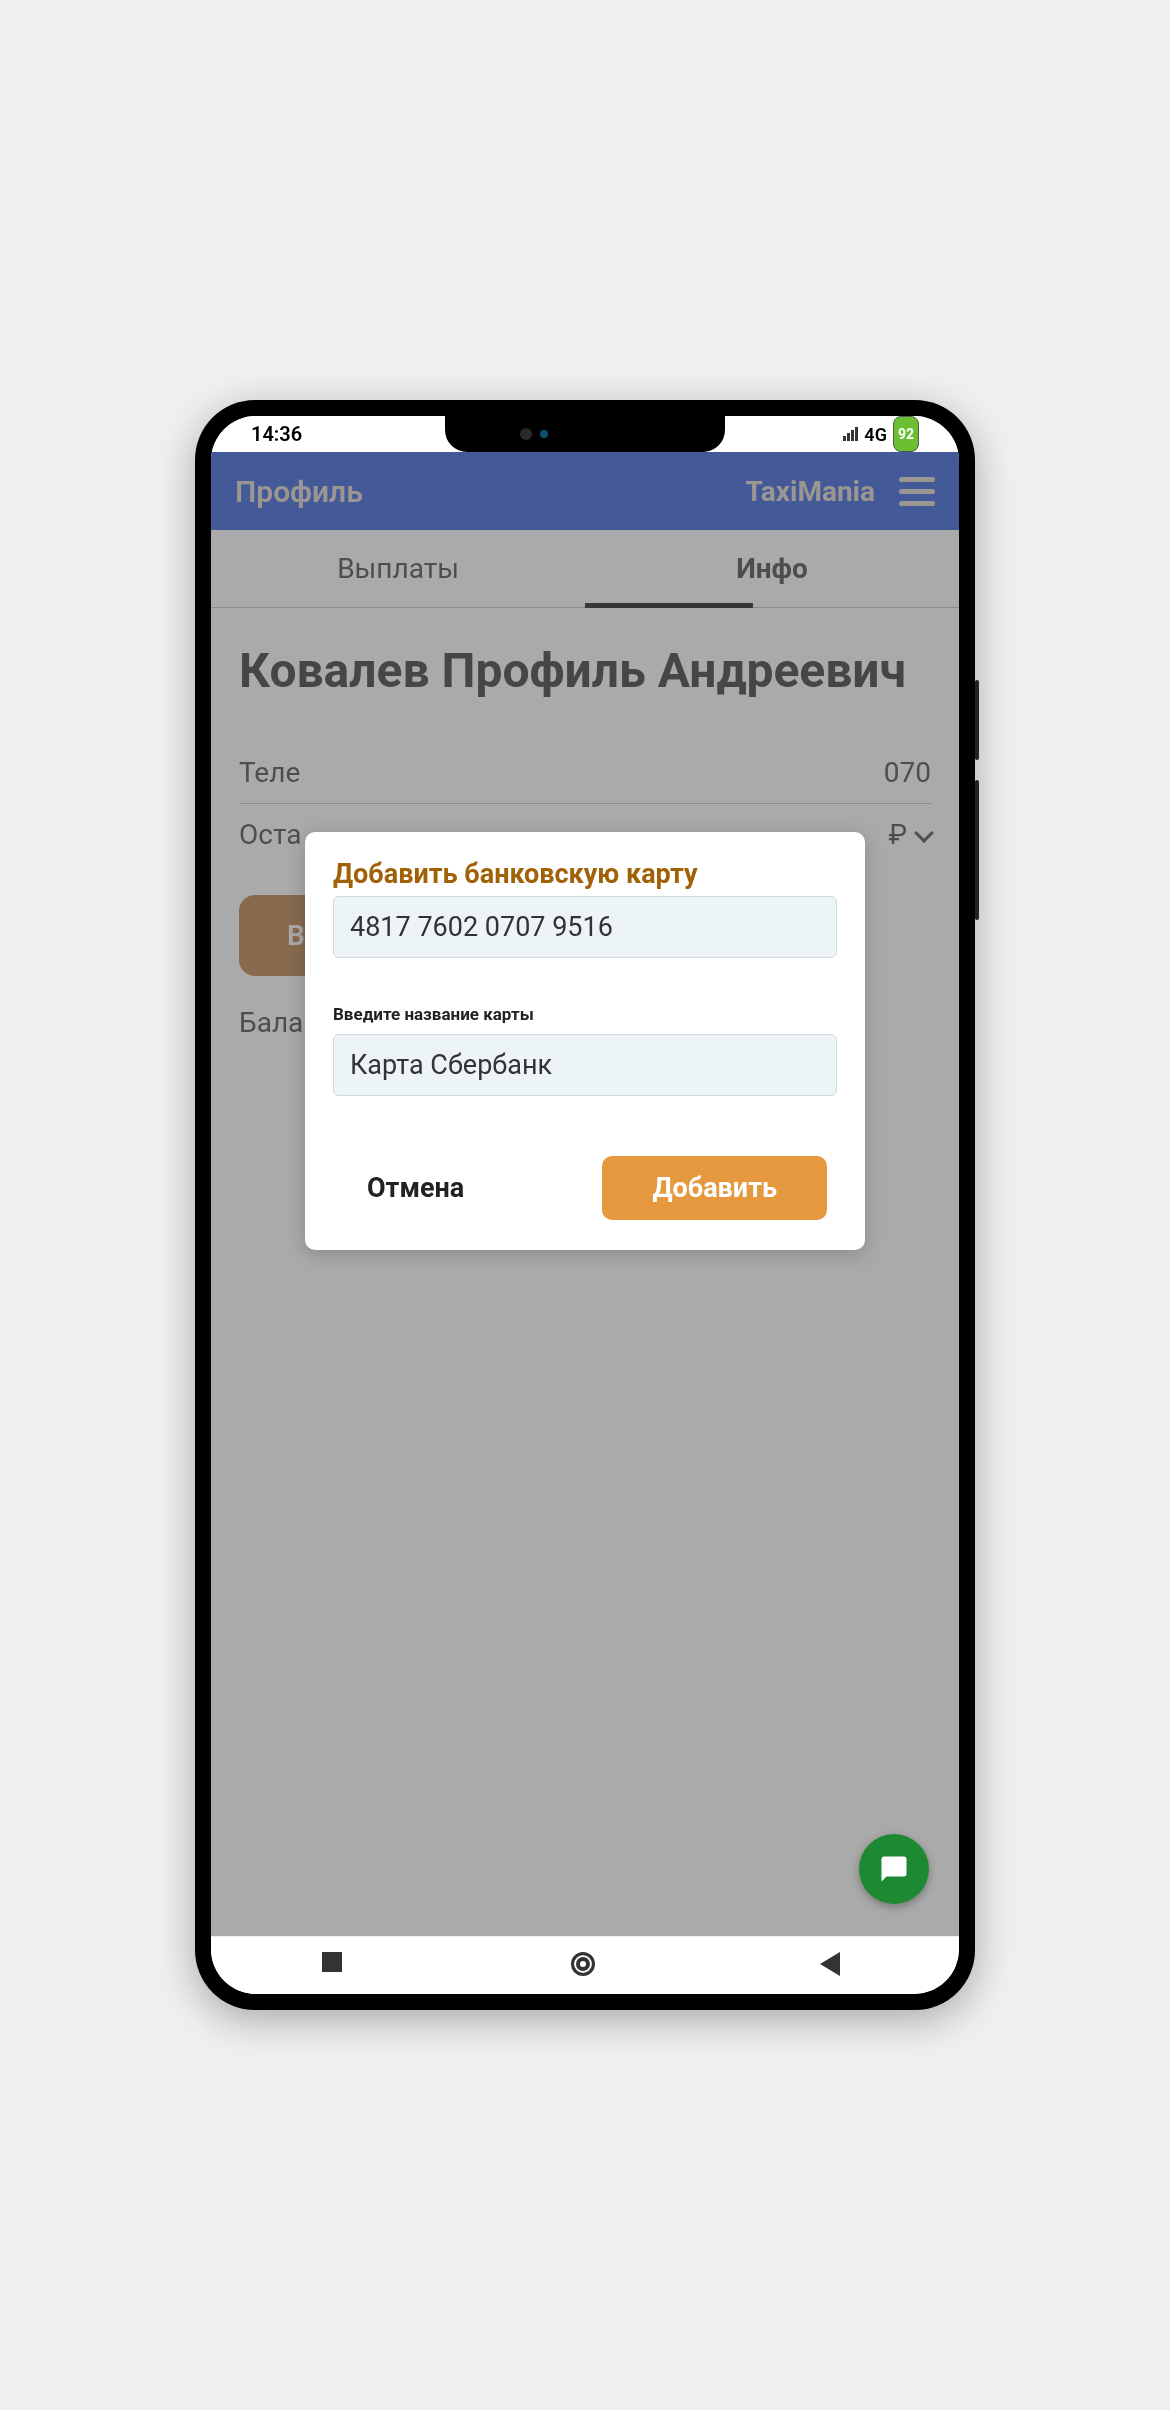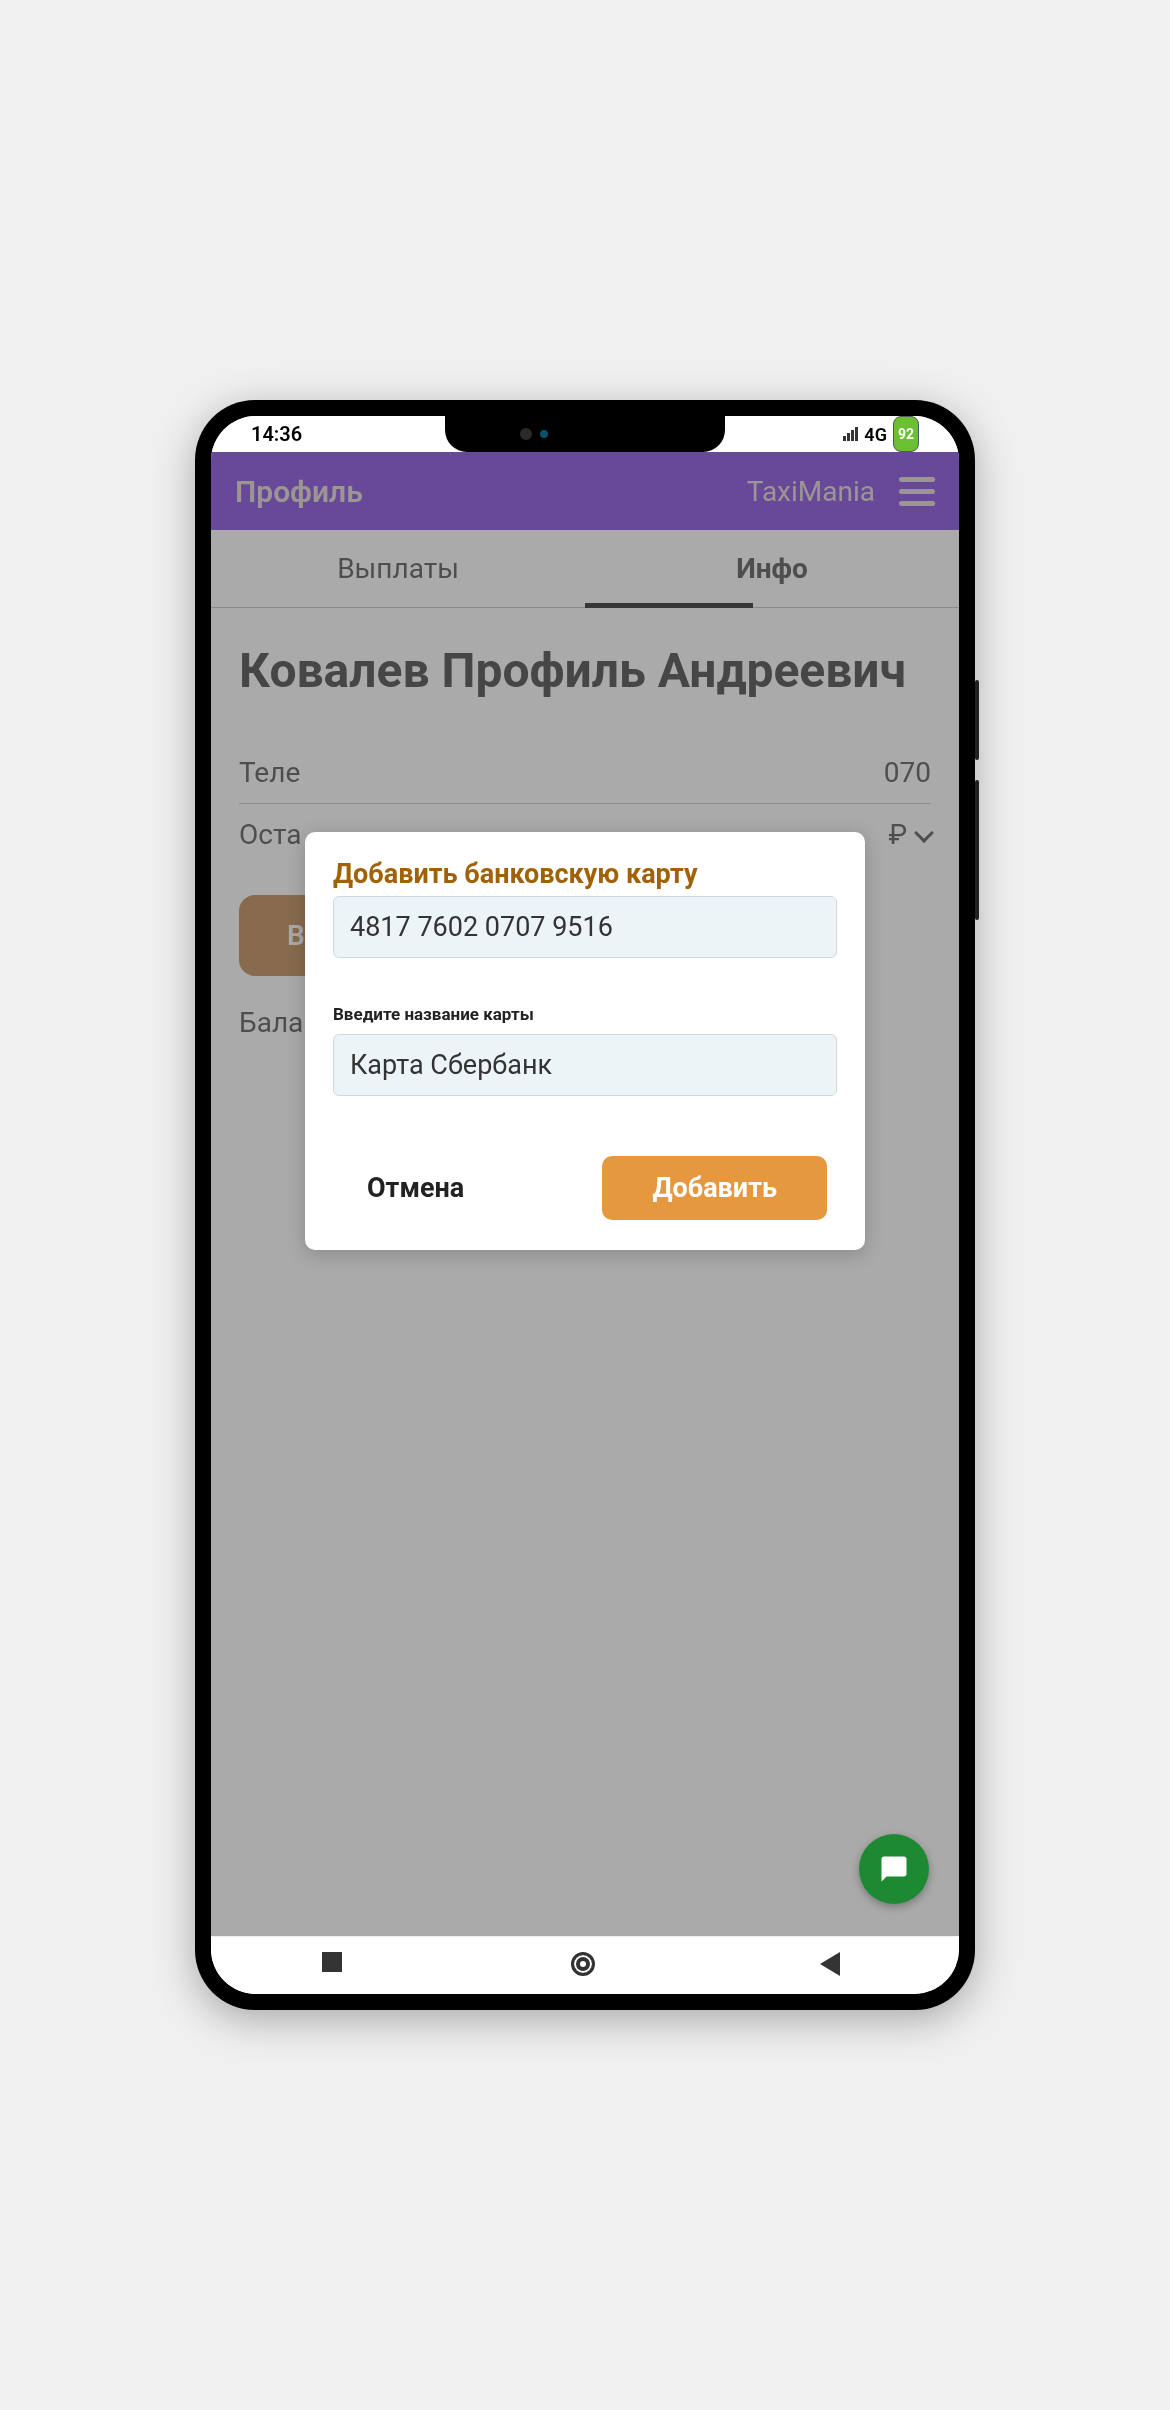--- a/index.html
+++ b/index.html
@@ -92,32 +92,32 @@
 }
 
 .signal-icon { display: inline-flex; gap: 1px; align-items: flex-end; }
 .signal-bar { width: 3px; background: #333; }
 .signal-bar:nth-child(1){height:5px;}
 .signal-bar:nth-child(2){height:8px;}
 .signal-bar:nth-child(3){height:11px;}
 .signal-bar:nth-child(4){height:14px;}
 
 .app-header {
-  background: #6d28d9;
+  background: #1d4ed8;
   height: 78px;
   display: flex;
   align-items: center;
   justify-content: space-between;
   padding: 0 24px;
   color: #ddd3c8;
 }
 
 .app-header-title { font-size: 30px; font-weight: 600; }
 .app-header-right { display: flex; align-items: center; gap: 24px; }
-.app-name { font-size: 28px; font-weight: 400; text-align: center; }
+.app-name { font-size: 28px; font-weight: 700; text-align: center; }
 
 .hamburger { display: flex; flex-direction: column; gap: 7px; cursor: pointer; }
 .hamburger span { width: 36px; height: 5px; background: #ddd3c8; border-radius: 3px; }
 
 .tabs {
   display: flex;
   border-bottom: 1px solid #bbb;
   background: #fff;
 }
 

